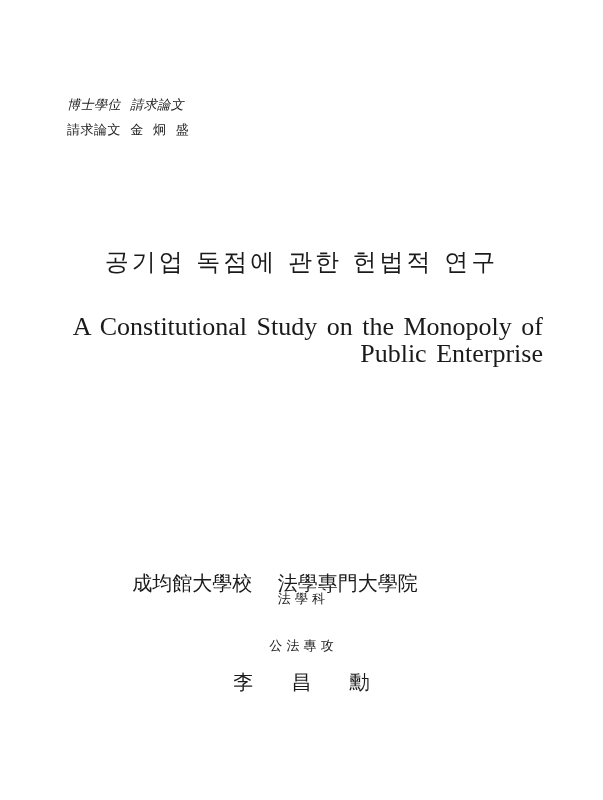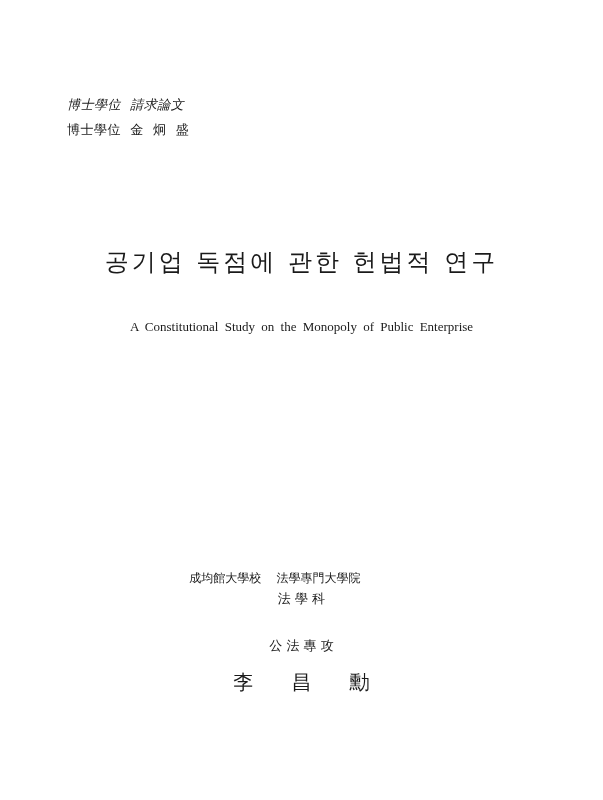--- a/index.html
+++ b/index.html
@@ -1,32 +1,32 @@
 <!DOCTYPE html>
 <html><head>
 <meta charset="utf-8">
 <style>
   html, body { margin: 0; padding: 0; background: #ffffff; }
   body { width: 603px; height: 800px; position: relative; overflow: hidden; color: #1a1a1a; font-family: "DejaVu Serif", serif; }
   .header-line { position: absolute; left: 67px; font-size: 13px; letter-spacing: 0.5px; white-space: pre; }
   .h1 { top: 96px; font-style: italic; }
   .h2 { top: 121px; }
   .title-ko { position: absolute; top: 246px; left: 0; width: 603px; text-align: center; font-size: 24px; letter-spacing: 3px; white-space: pre; }
-  .title-en { position: absolute; top: 313px; left: 60px; width: 483px; text-align: center; font-family: "Liberation Serif", serif; font-size: 13px; line-height: 27px; word-spacing: 3px; }
-  .univ { position: absolute; top: 570px; left: 0; width: 550px; text-align: center; font-size: 12px; white-space: pre; }
+  .title-en { position: absolute; top: 313px; left: 60px; width: 483px; text-align: right; font-family: "Liberation Serif", serif; font-size: 26px; line-height: 27px; word-spacing: 3px; }
+  .univ { position: absolute; top: 570px; left: 0; width: 550px; text-align: center; font-size: 20px; white-space: pre; }
   .dept, .major, .author { position: absolute; left: 0; width: 603px; text-align: center; white-space: pre; }
   .dept { top: 590px; font-size: 13px; }
   .major { top: 637px; font-size: 13px; }
   .author { top: 669px; font-size: 20px; }
 </style>
 </head>
 <body>
 
 <div class="header-line h1">博士學位  請求論文</div>
-<div class="header-line h2">博士學位  金  炯  盛</div>
+<div class="header-line h2">請求論文  金  炯  盛</div>
 
 <div class="title-ko">공기업 독점에 관한 헌법적 연구</div>
 <div class="title-en">A Constitutional Study on the Monopoly of Public Enterprise</div>
 
 <div class="univ">成均館大學校    法學專門大學院</div>
 <div class="dept">法 學 科</div>
 <div class="major">公 法 專 攻</div>
 <div class="author">李      昌      勳</div>
 
 </body></html>

